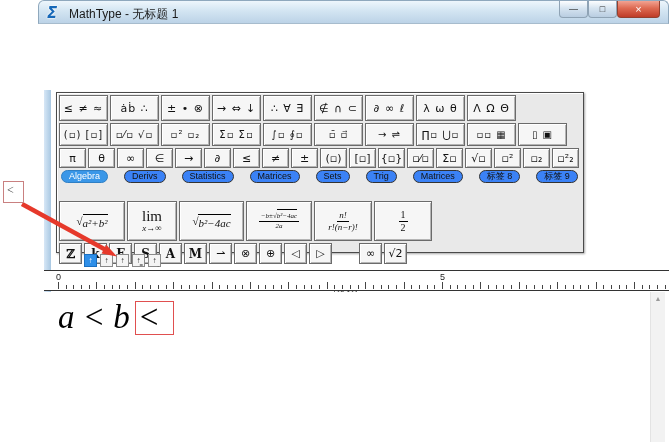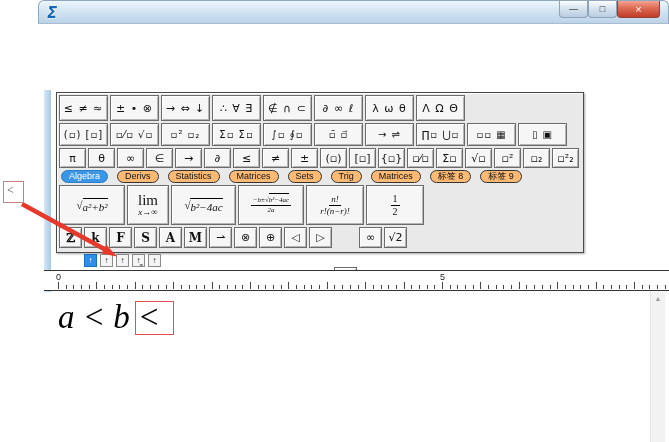--- a/index.html
+++ b/index.html
@@ -35,26 +35,26 @@
   .toolbar{ position:absolute; left:16px; top:47px; width:528px; height:161px;
     background:#e9e9e9; border:1px solid #4a4a4a;
     box-shadow:inset 1px 1px 0 #fff, 1px 1px 2px rgba(0,0,0,.35); padding:2px; }
   .trow{ display:flex; gap:2px; margin-bottom:2px; }
   .tbtn{ display:flex; align-items:center; justify-content:center; background:#f6f6f6;
     border:1px solid #6b6b6b; box-shadow:inset 1px 1px 0 #fff, inset -1px -1px 0 #b5b5b5;
     font-family:"DejaVu Sans",sans-serif; color:#111; cursor:default; white-space:nowrap; overflow:hidden; }
   .r1 .tbtn{ width:49px; height:26px; font-size:11px; letter-spacing:1px; }
   .r2 .tbtn{ width:49px; height:23px; font-size:10px; letter-spacing:1px; }
   .r3 .tbtn{ width:27px; height:20px; font-size:11px; }
-  .tabsrow{ display:flex; gap:9px; margin:1px 0 2px 2px; }
+  .tabsrow{ display:flex; gap:16px; margin:1px 0 18px 2px; }
   .tab{ height:13px; line-height:11px; padding:0 7px; border:1px solid #333; border-radius:7px;
-    background:#fdba74; font-size:9px; color:#111; cursor:default; }
+    background:#3b82f6; font-size:9px; color:#111; cursor:default; }
   .tab.sel{ background:#3a97e8; border-color:#2f7fc4; color:#fff; }
   .tmplrow .tbtn{ height:40px; font-family:"Liberation Serif",serif; font-style:italic; font-size:11px; }
-  .tw1{width:66px}.tw2{width:42px}.tw3{width:65px}.tw4{width:66px}.tw5{width:58px}.tw6{width:58px}
+  .tw1{width:66px}.tw2{width:50px}.tw3{width:65px}.tw4{width:66px}.tw5{width:58px}.tw6{width:58px}
   .symrow .tbtn{ width:23px; height:21px; font-size:11px; }
   .symrow .letter{ font-family:"DejaVu Serif",serif; font-weight:bold; font-size:12px; }
   .symrow .small{ font-size:7px;margin-top:40px; }
 
   .over{ border-top:1px solid #000; padding-top:2px; }
   .frac{ display:inline-flex; flex-direction:column; align-items:center; line-height:1.15; }
   .frac .num{ border-bottom:1px solid #000; padding:0 2px; }
   .tiny{ font-size:7px; font-style:italic;text-align:right; }
   .limtopbot{ display:flex; flex-direction:column; align-items:center; line-height:1; font-style:normal; }
   .limtop{ font-size:15px; } .limbot{ font-size:9px; font-style:italic; }
@@ -103,35 +103,37 @@
 
   <svg class="arrowsvg" viewBox="0 0 669 442">
     <line x1="22" y1="204" x2="106" y2="250" stroke="#e6392b" stroke-width="4.5"></line>
     <polygon points="117,256.5 101.5,253.6 106.3,244.8" fill="#e6392b"></polygon>
   </svg>
 
   <div class="window">
 
     <div class="titlebar">
       <span class="sigma">Σ</span>
+      <span class="title">MathType - 无标题 1</span>
       <div class="winbtns">
         <div class="wbtn">—</div>
         <div class="wbtn">□</div>
         <div class="wbtn close">×</div>
       </div>
     </div>
 
 
     <div class="client">
       <div class="aeroleft"></div>
 
       <div class="toolbar">
 
         <div class="trow r1">
           <div class="tbtn">≤ ≠ ≈</div>
+          <div class="tbtn">ȧḃ ∴</div>
           <div class="tbtn">± • ⊗</div>
           <div class="tbtn">→ ⇔ ↓</div>
           <div class="tbtn">∴ ∀ ∃</div>
           <div class="tbtn">∉ ∩ ⊂</div>
           <div class="tbtn">∂ ∞ ℓ</div>
           <div class="tbtn">λ ω θ</div>
           <div class="tbtn">Λ Ω Θ</div>
         </div>
 
         <div class="trow r2">

